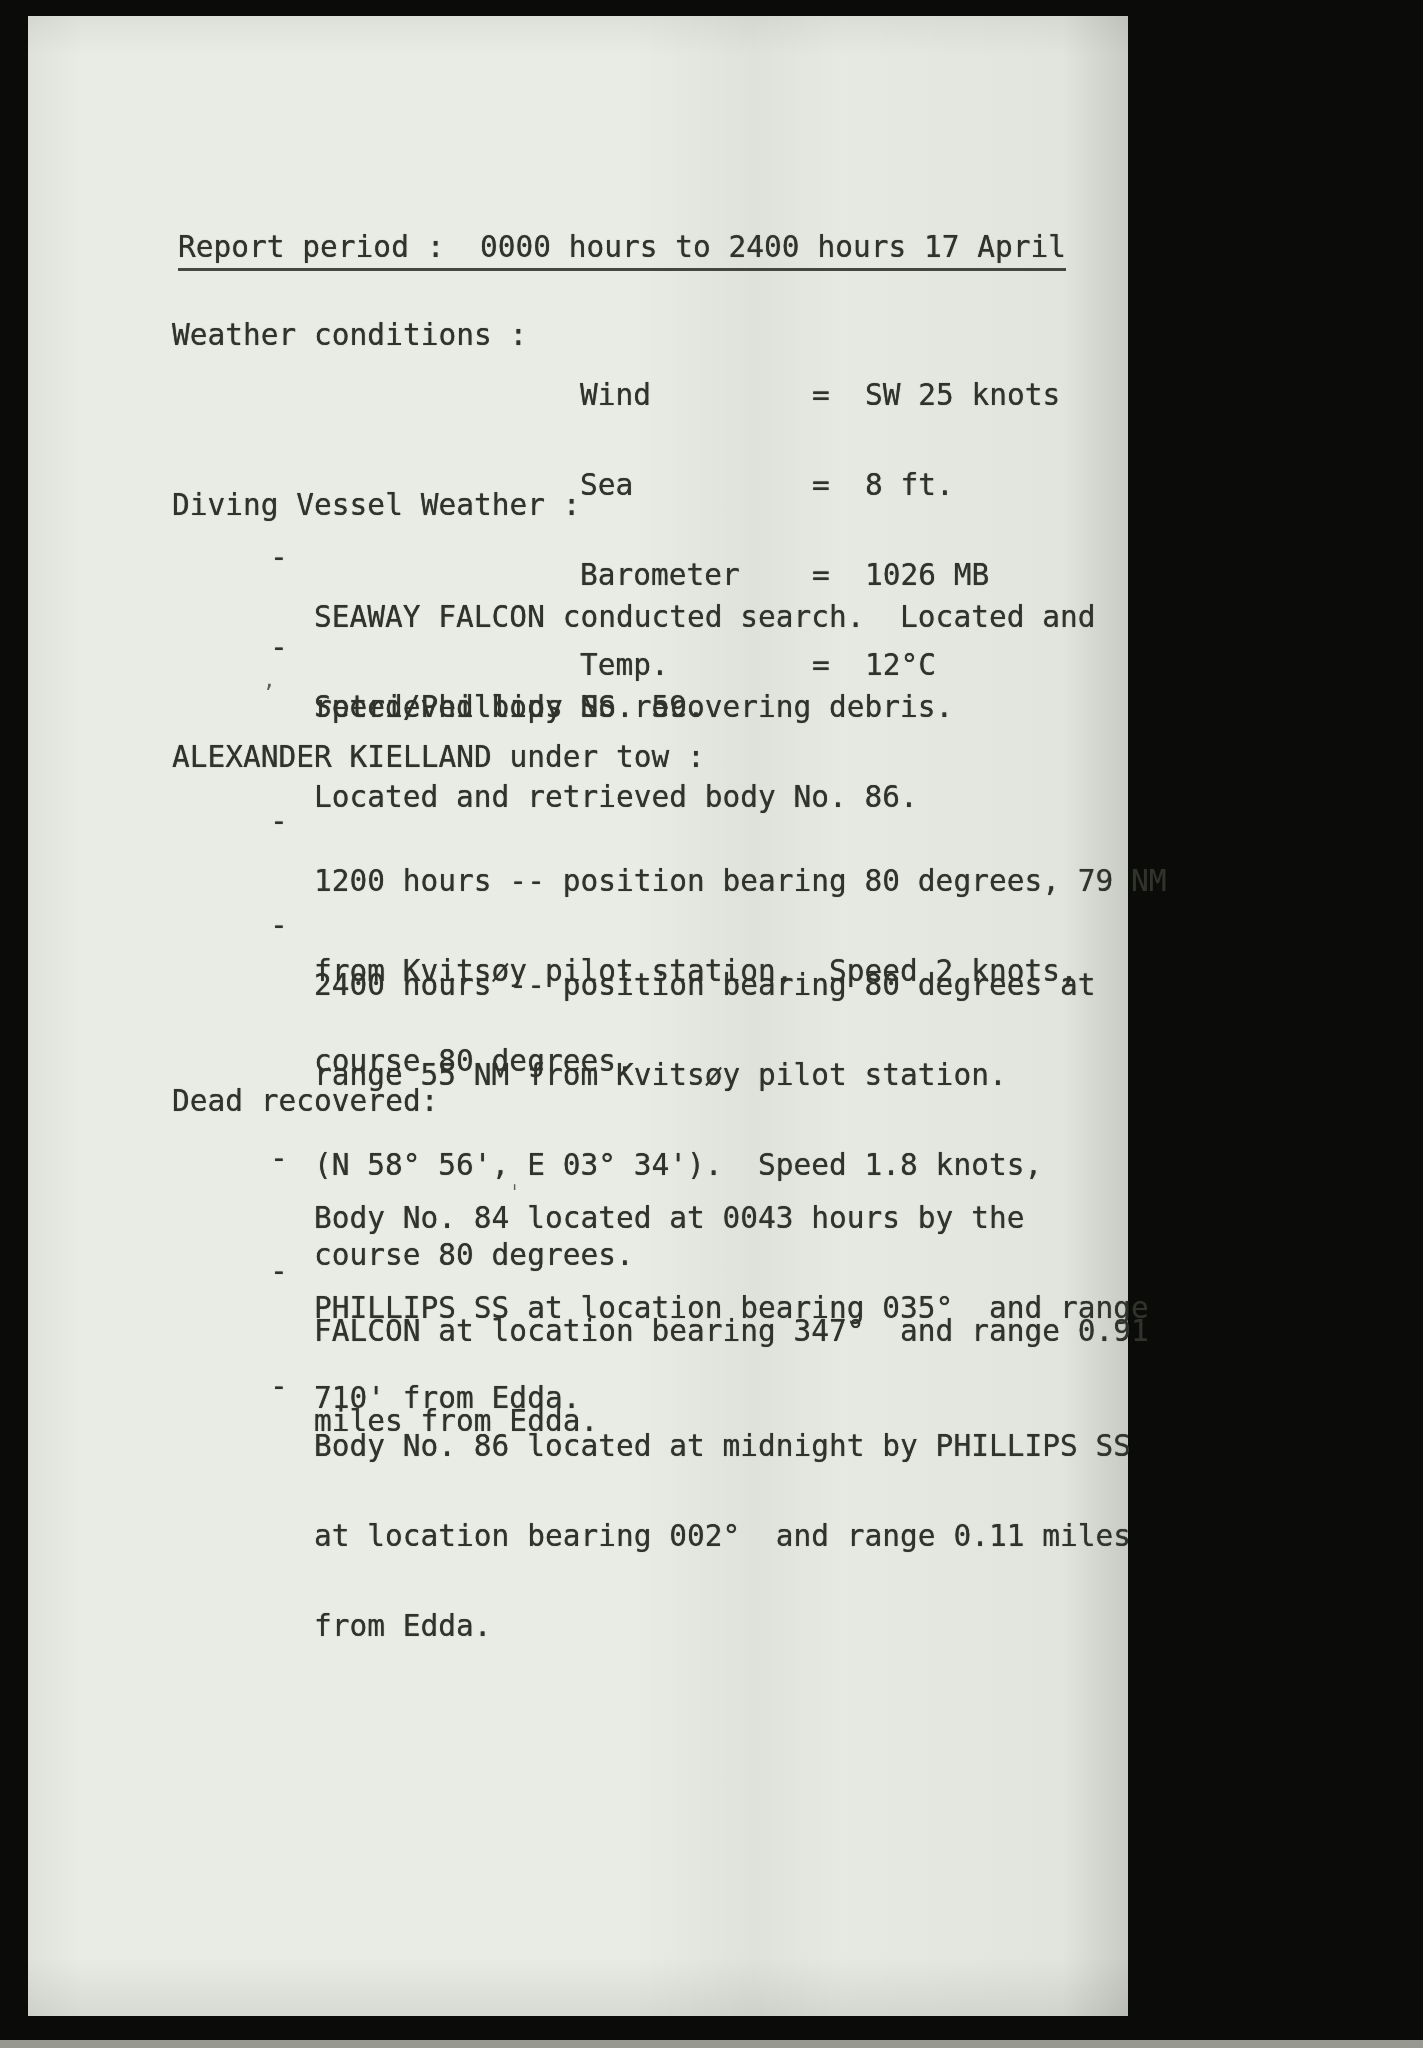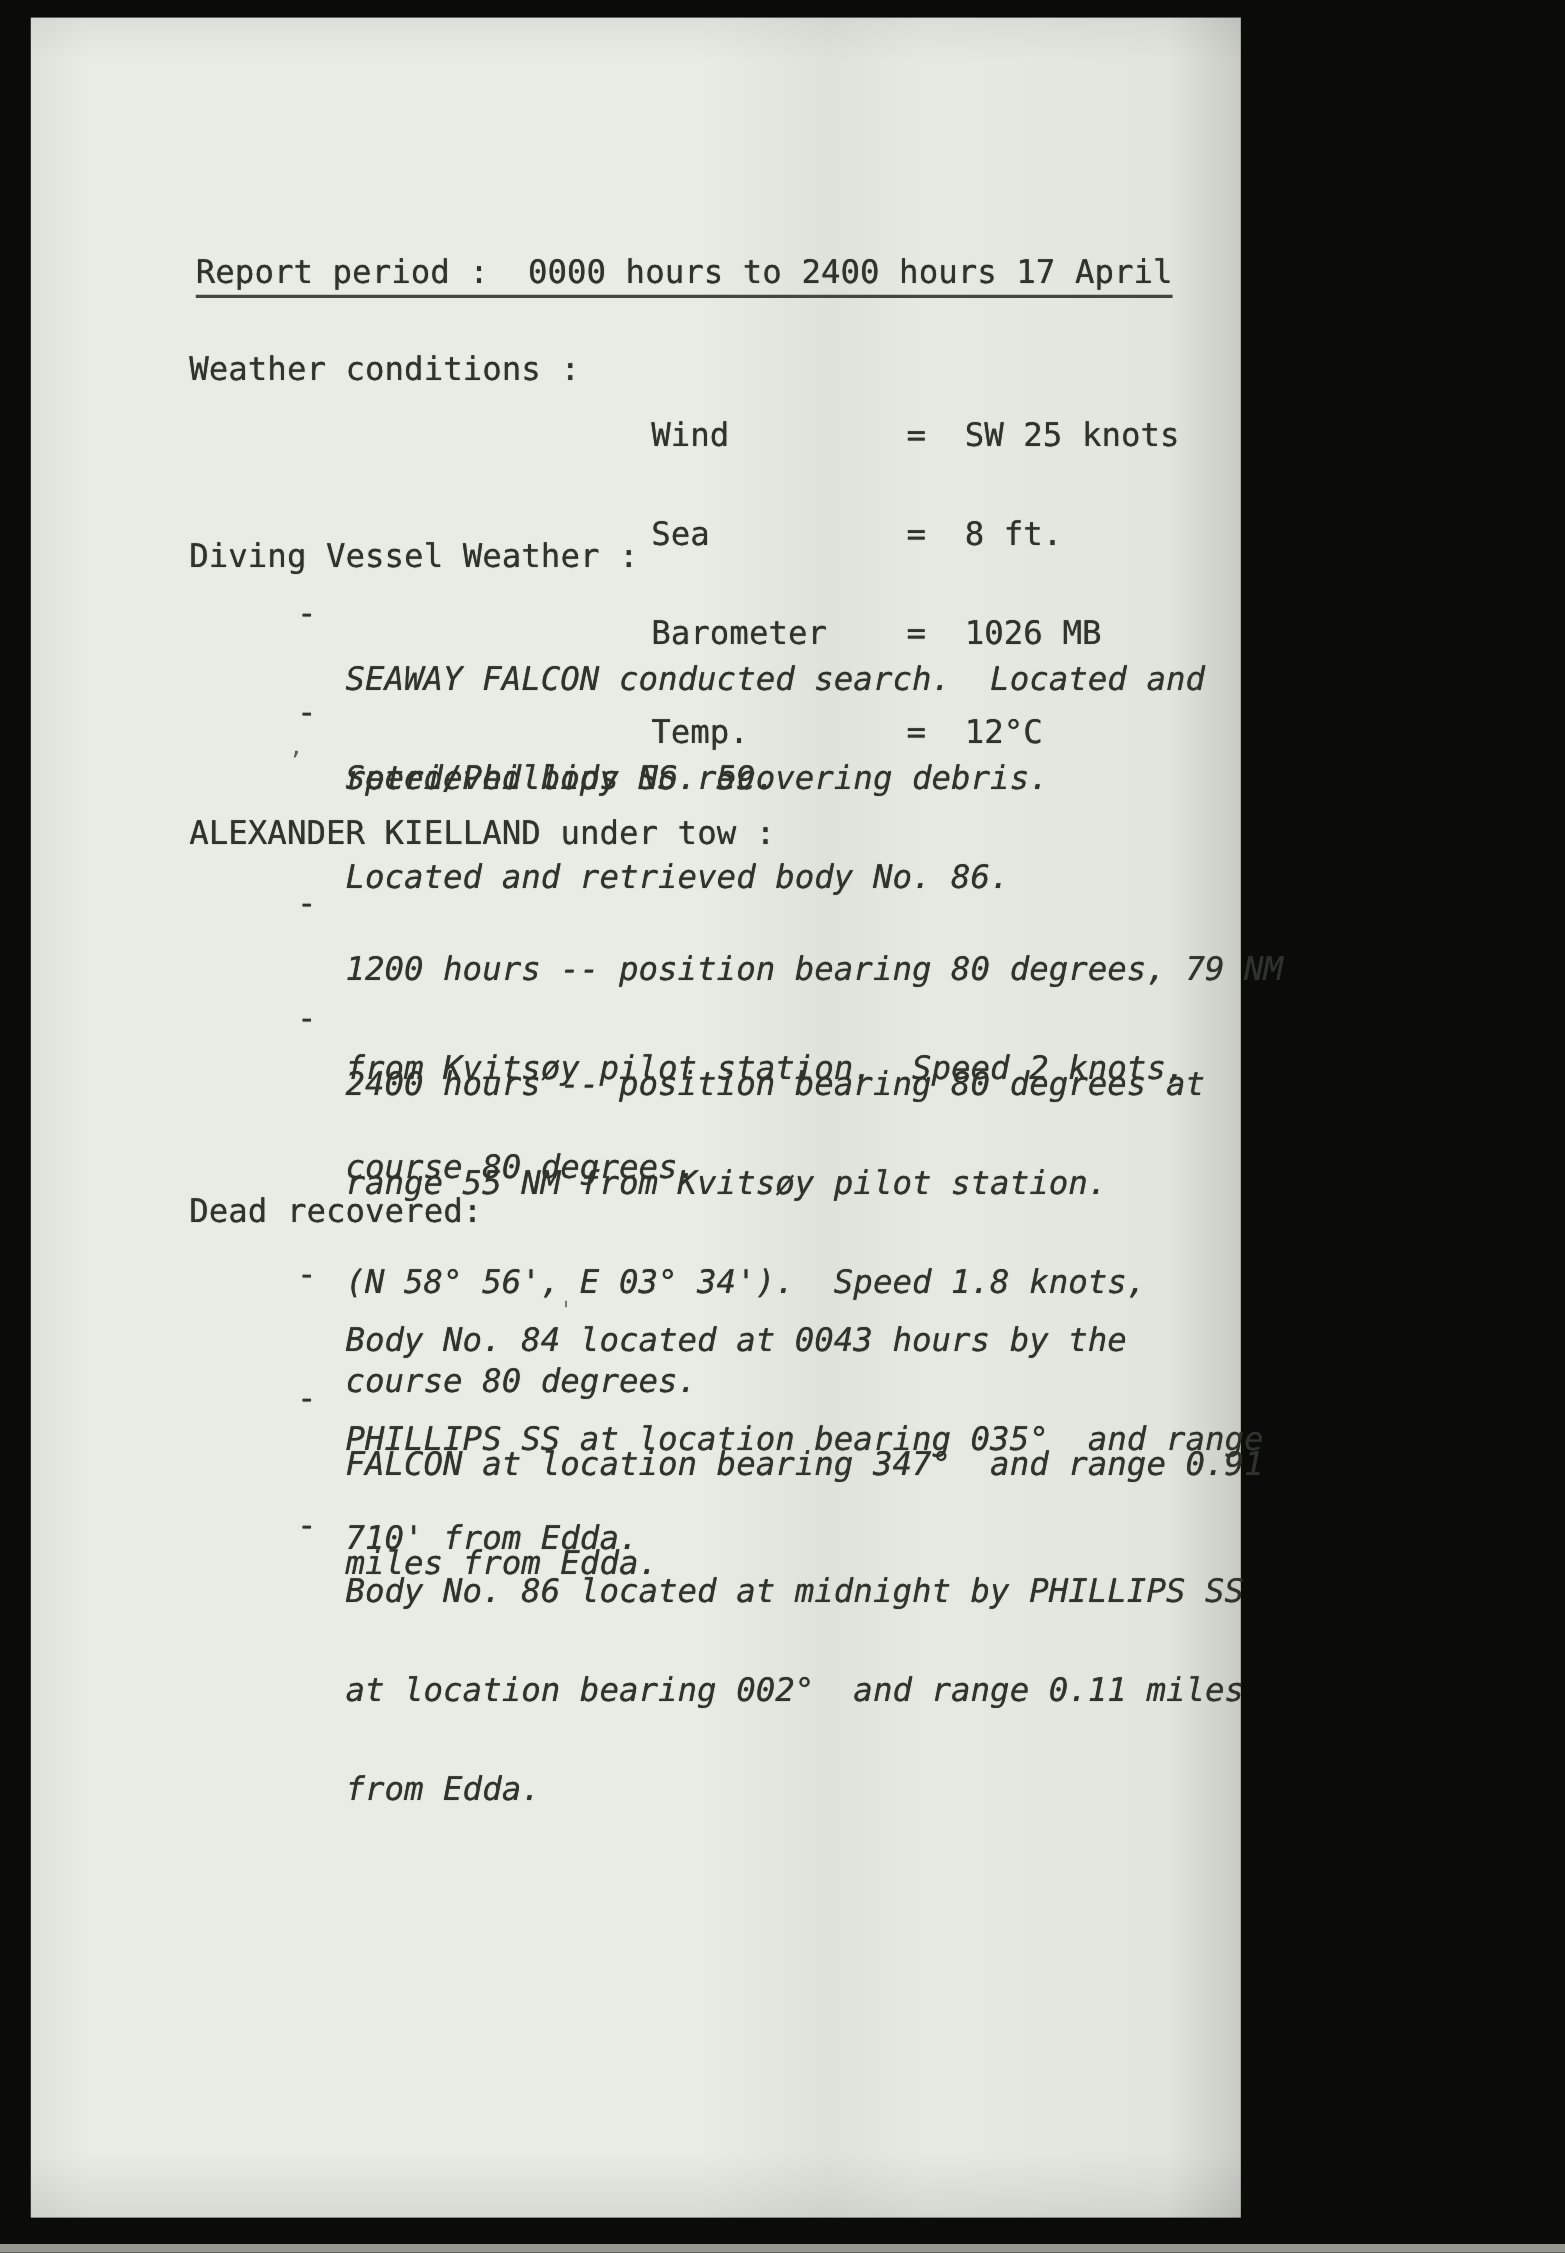--- a/index.html
+++ b/index.html
@@ -44,32 +44,32 @@
     text-shadow: 0 0 0.8px rgba(46,48,42,0.85);
   }
   .doc-title {
     left: 150px; top: 216px;
     padding-bottom: 6px;
     border-bottom: 3px solid rgba(46,48,42,0.88);
   }
   .weather-label { left: 144px; top: 304px; }
   .weather-rows { position: absolute; left: 552px; top: 304px; }
   .w-row { display: flex; height: 30px; }
-  .w-name { display: inline-block; width: 232px; white-space: pre; margin-left: 12px; }
+  .w-name { display: inline-block; width: 232px; white-space: pre; }
   .w-eq   { display: inline-block; width: 53px;  white-space: pre; }
   .w-val  { white-space: pre; }
   .heading { left: 144px; }
   .bullet {
     position: absolute;
     left: 242px;
     display: flex;
   }
   .dash { display: inline-block; width: 44px; white-space: pre; }
   .blines { display: block; }
-  .bline { height: 30px; white-space: pre; font-style: italic; }
+  .bline { height: 30px; white-space: pre; }
   .speck {
     position: absolute;
     font-size: 22px;
     color: rgba(46,48,42,0.75);
   }
 </style>
 </head>
 <body>
 
 <div class="scan-frame">

